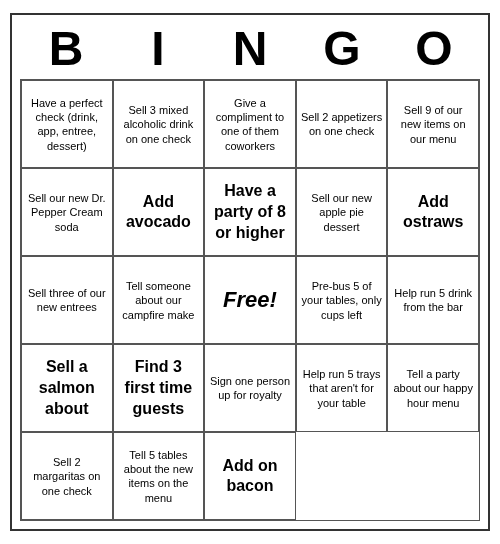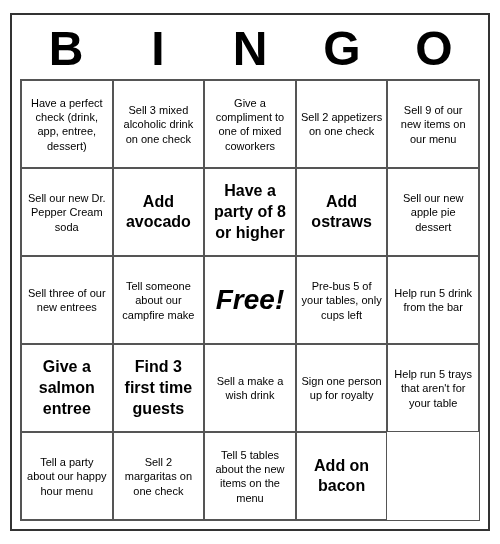--- a/index.html
+++ b/index.html
@@ -46,21 +46,21 @@
       align-items: center;
       justify-content: center;
       text-align: center;
       font-size: 11px;
       padding: 4px;
       line-height: 1.3;
       color: #000;
       background: #fff;
     }
     .bingo-cell.free {
-      font-size: 28px;
+      font-size: 22px;
       font-weight: bold;
       font-style: italic;
     }
     .bingo-cell.bold-large {
       font-size: 16px;
       font-weight: bold;
     }
   </style>
 </head>
 <body>
@@ -69,36 +69,35 @@
   <div class="bingo-header">
     <span class="bingo-letter">B</span>
     <span class="bingo-letter">I</span>
     <span class="bingo-letter">N</span>
     <span class="bingo-letter">G</span>
     <span class="bingo-letter">O</span>
   </div>
   <div class="bingo-grid" id="grid-container">
   <div class="bingo-cell">Have a perfect check (drink, app, entree, dessert)</div>
       <div class="bingo-cell">Sell 3 mixed alcoholic drink on one check</div>
-      <div class="bingo-cell">Give a compliment to one of mixed coworkers</div>
+      <div class="bingo-cell">Give a compliment to one of them coworkers</div>
       <div class="bingo-cell">Sell 2 appetizers on one check</div>
       <div class="bingo-cell">Sell 9 of our new items on our menu</div>
       <div class="bingo-cell">Sell our new Dr. Pepper Cream soda</div>
       <div class="bingo-cell bold-large">Add avocado</div>
       <div class="bingo-cell bold-large">Have a party of 8 or higher</div>
+      <div class="bingo-cell">Sell our new apple pie dessert</div>
       <div class="bingo-cell bold-large">Add ostraws</div>
-      <div class="bingo-cell">Sell our new apple pie dessert</div>
       <div class="bingo-cell">Sell three of our new entrees</div>
       <div class="bingo-cell">Tell someone about our campfire make</div>
       <div class="bingo-cell free">Free!</div>
       <div class="bingo-cell">Pre-bus 5 of your tables, only cups left</div>
       <div class="bingo-cell">Help run 5 drink from the bar</div>
-      <div class="bingo-cell bold-large">Give a salmon entree</div>
+      <div class="bingo-cell bold-large">Sell a salmon about</div>
       <div class="bingo-cell bold-large">Find 3 first time guests</div>
-      <div class="bingo-cell">Sell a make a wish drink</div>
       <div class="bingo-cell">Sign one person up for royalty</div>
       <div class="bingo-cell">Help run 5 trays that aren't for your table</div>
       <div class="bingo-cell">Tell a party about our happy hour menu</div>
       <div class="bingo-cell">Sell 2 margaritas on one check</div>
       <div class="bingo-cell">Tell 5 tables about the new items on the menu</div>
       <div class="bingo-cell bold-large">Add on bacon</div>
     </div>
 </div>
 
 </body></html>

